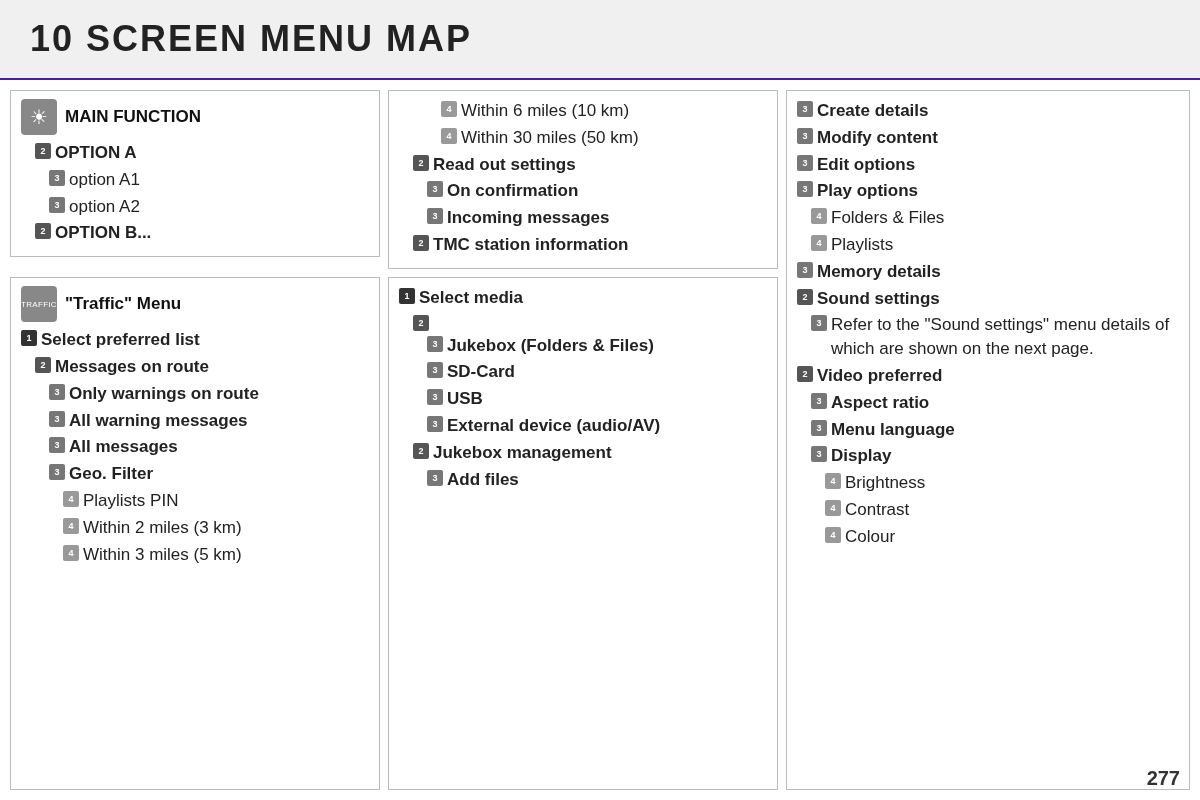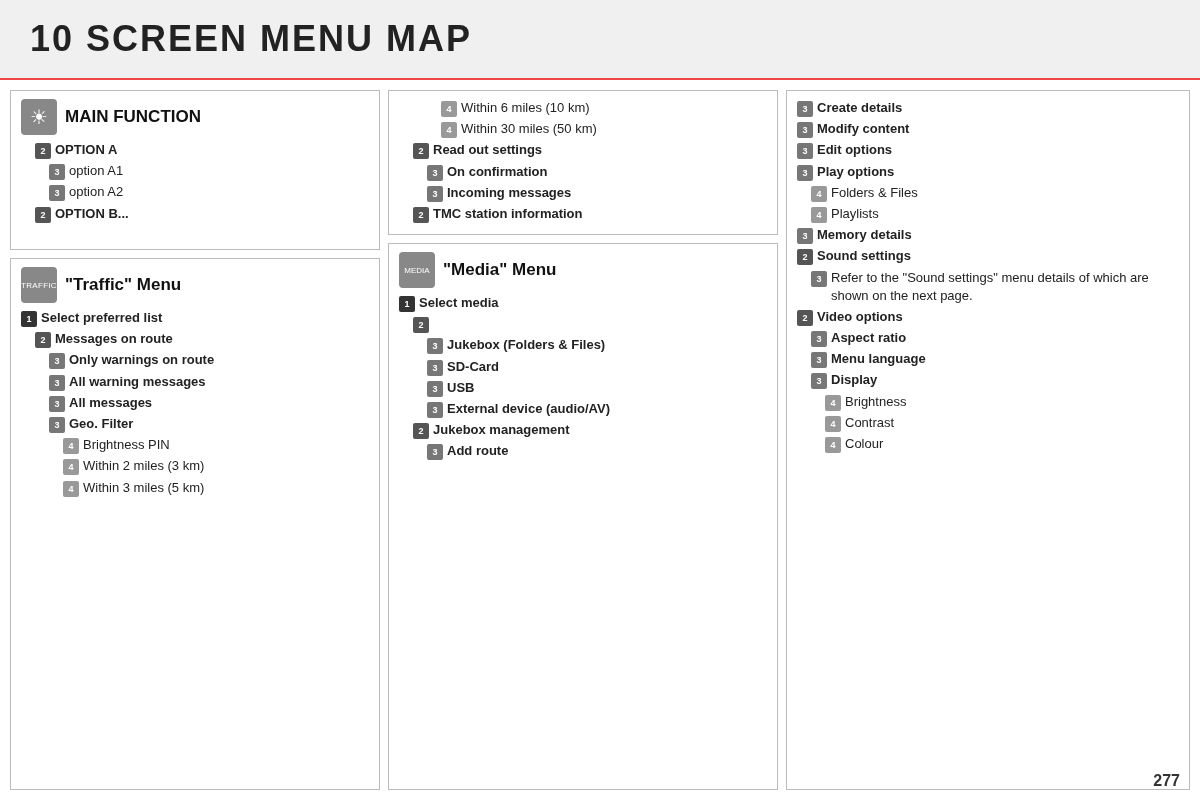--- a/index.html
+++ b/index.html
@@ -8,21 +8,21 @@
       background: #fff;
       width: 1200px;
       height: 800px;
       overflow: hidden;
       position: relative;
     }
 
     
     .page-header {
       background: #f0f0f0;
-      border-bottom: 2px solid #ef4444;
+      border-bottom: 2px solid #4c1d95;
       padding: 18px 30px;
       display: flex;
       align-items: center;
     }
     .page-title {
       font-size: 36px;
       font-weight: 900;
       letter-spacing: 2px;
       color: #222;
     }
@@ -99,33 +99,33 @@
       border-radius: 2px;
       margin-top: 2px;
       flex-shrink: 0;
     }
     .level-1 { background: #333; }
     .level-2 { background: #555; }
     .level-3 { background: #777; }
     .level-4 { background: #999; }
 
     .item-text {
-      font-size: 13px;
+      font-size: 17px;
       color: #222;
       line-height: 1.4;
     }
     .item-text.bold { font-weight: 700; }
     .item-text.normal { font-weight: 400; }
 
     
     .page-number {
       position: absolute;
       bottom: 10px;
       right: 20px;
-      font-size: 16px;
+      font-size: 20px;
       font-weight: 700;
       color: #333;
     }
   </style>
 </head>
 <body>
 
 <div class="page-header">
   <span class="page-title">10   SCREEN MENU MAP</span>
 </div>
@@ -154,21 +154,21 @@
             <span class="level-badge level-3">3</span>
             <span class="item-text normal">option A2</span>
           </div>
           <div class="menu-item" style="padding-left: 14px;">
             <span class="level-badge level-2">2</span>
             <span class="item-text bold">OPTION B...</span>
           </div>
         </div>
     </div>
 
-    <div class="section-box" style="flex:1;">
+    <div class="section-box" style="flex:1;margin-top:12px;">
       <div class="section-header">
         <div class="section-icon" style="font-size:8px; letter-spacing:0.3px;">
           <span>TRAFFIC</span>
         </div>
         <span class="section-title">"Traffic" Menu</span>
       </div>
       <div id="traffic-items">
           <div class="menu-item" style="padding-left: 0px;">
             <span class="level-badge level-1">1</span>
             <span class="item-text bold">Select preferred list</span>
@@ -188,21 +188,21 @@
           <div class="menu-item" style="padding-left: 28px;">
             <span class="level-badge level-3">3</span>
             <span class="item-text bold">All messages</span>
           </div>
           <div class="menu-item" style="padding-left: 28px;">
             <span class="level-badge level-3">3</span>
             <span class="item-text bold">Geo. Filter</span>
           </div>
           <div class="menu-item" style="padding-left: 42px;">
             <span class="level-badge level-4">4</span>
-            <span class="item-text normal">Brightness PIN</span>
+            <span class="item-text normal">Playlists PIN</span>
           </div>
           <div class="menu-item" style="padding-left: 42px;">
             <span class="level-badge level-4">4</span>
             <span class="item-text normal">Within 2 miles (3 km)</span>
           </div>
           <div class="menu-item" style="padding-left: 42px;">
             <span class="level-badge level-4">4</span>
             <span class="item-text normal">Within 3 miles (5 km)</span>
           </div>
         </div>
@@ -234,26 +234,20 @@
             <span class="item-text bold">Incoming messages</span>
           </div>
           <div class="menu-item" style="padding-left: 14px;">
             <span class="level-badge level-2">2</span>
             <span class="item-text bold">TMC station information</span>
           </div>
         </div>
     </div>
 
     <div class="section-box" style="flex:1;">
-      <div class="section-header">
-        <div class="section-icon" style="font-size:8px;">
-          <span>MEDIA</span>
-        </div>
-        <span class="section-title">"Media" Menu</span>
-      </div>
       <div id="media-items">
           <div class="menu-item" style="padding-left: 0px;">
             <span class="level-badge level-1">1</span>
             <span class="item-text bold">Select media</span>
           </div>
           <div class="menu-item" style="padding-left: 14px;">
             <span class="level-badge level-2">2</span>
           </div>
           <div class="menu-item" style="padding-left: 28px;">
             <span class="level-badge level-3">3</span>
@@ -270,21 +264,21 @@
           <div class="menu-item" style="padding-left: 28px;">
             <span class="level-badge level-3">3</span>
             <span class="item-text bold">External device (audio/AV)</span>
           </div>
           <div class="menu-item" style="padding-left: 14px;">
             <span class="level-badge level-2">2</span>
             <span class="item-text bold">Jukebox management</span>
           </div>
           <div class="menu-item" style="padding-left: 28px;">
             <span class="level-badge level-3">3</span>
-            <span class="item-text bold">Add route</span>
+            <span class="item-text bold">Add files</span>
           </div>
         </div>
     </div>
   </div>
 
   <div class="col col-right">
     <div class="section-box" style="flex:1;">
       <div id="right-items">
           <div class="menu-item" style="padding-left: 0px;">
             <span class="level-badge level-3">3</span>
@@ -318,21 +312,21 @@
             <span class="level-badge level-2">2</span>
             <span class="item-text bold">Sound settings</span>
           </div>
           <div class="menu-item" style="padding-left: 14px;">
             <span class="level-badge level-3">3</span>
             <span class="item-text normal">Refer to the "Sound settings" menu details
 of which are shown on the next page.</span>
           </div>
           <div class="menu-item" style="padding-left: 0px;">
             <span class="level-badge level-2">2</span>
-            <span class="item-text bold">Video options</span>
+            <span class="item-text bold">Video preferred</span>
           </div>
           <div class="menu-item" style="padding-left: 14px;">
             <span class="level-badge level-3">3</span>
             <span class="item-text bold">Aspect ratio</span>
           </div>
           <div class="menu-item" style="padding-left: 14px;">
             <span class="level-badge level-3">3</span>
             <span class="item-text bold">Menu language</span>
           </div>
           <div class="menu-item" style="padding-left: 14px;">

